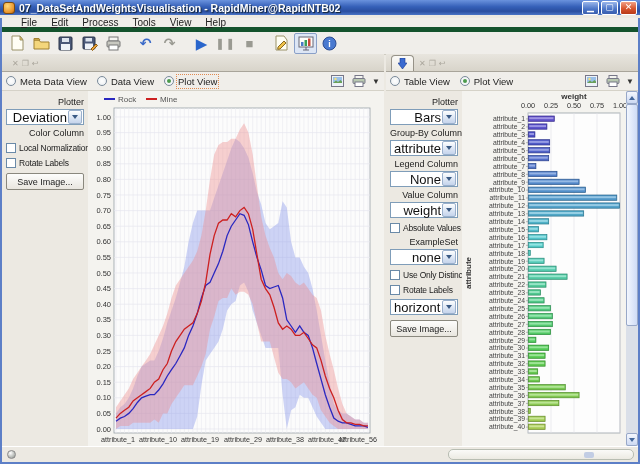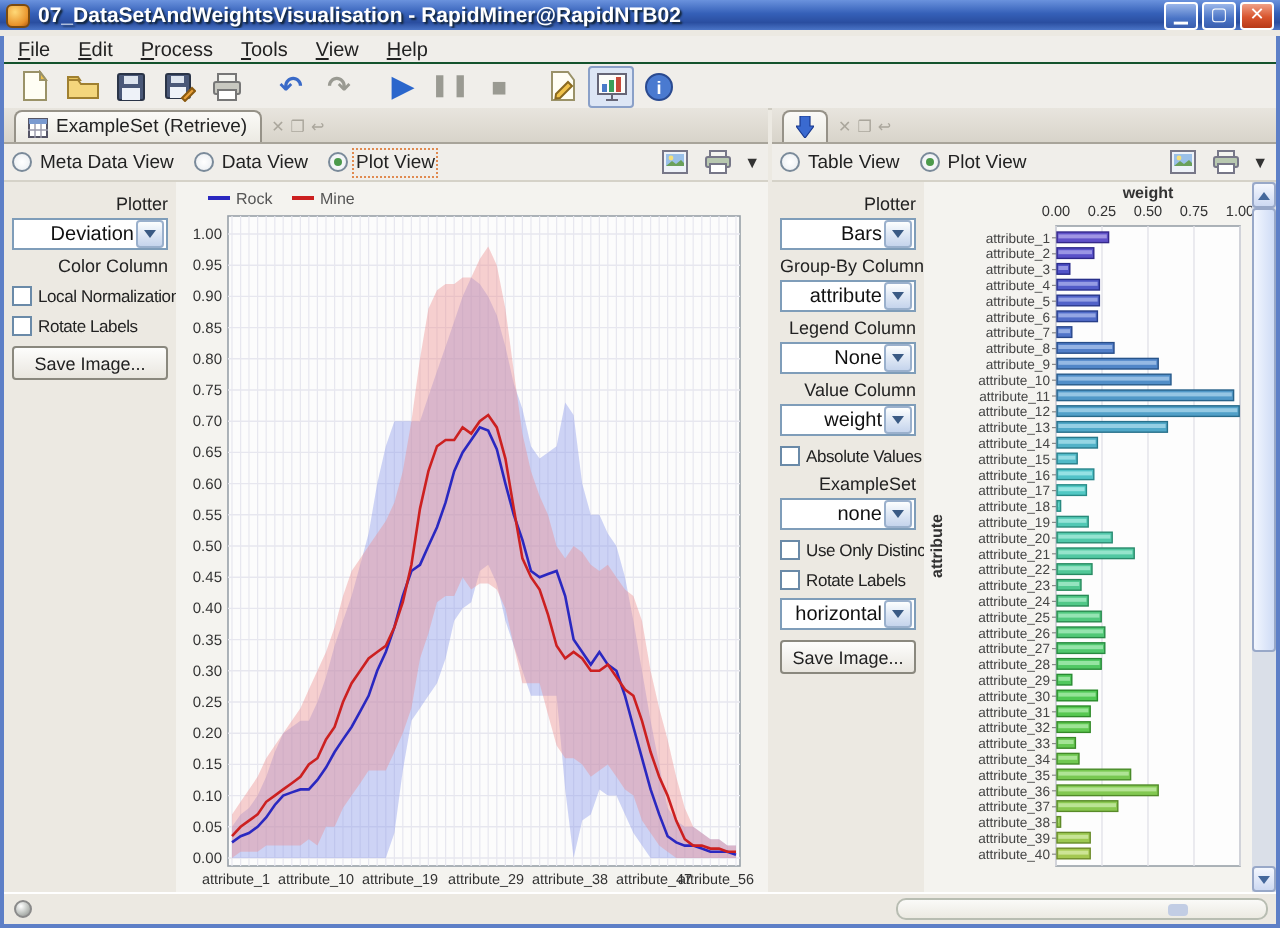--- a/index.html
+++ b/index.html
@@ -17,21 +17,21 @@
   .titlebar .ttl{font-size:10.5px;font-weight:bold;text-shadow:1px 1px 1px #123;flex:1;margin-left:4px;
     white-space:nowrap;overflow:hidden;}
   .appicon{width:12px;height:12px;border-radius:3px;background:radial-gradient(circle at 35% 30%,#ffd978,#e8922a 70%,#b05a10);border:1px solid #7a4a10;}
   .winbtn{width:17px;height:14px;margin-left:2px;border-radius:2px;border:1px solid #fff;
     display:flex;align-items:center;justify-content:center;font-size:9px;color:#fff;line-height:1;
     background:linear-gradient(#9ab6ea,#4a74c6 60%,#3a5eae);}
   .winbtn.close{background:linear-gradient(#f0a086,#d8552e 55%,#b83a18);}
 
   
   .menubar{position:absolute;left:2px;right:2px;top:18px;height:14px;background:#f0eeea;
-    border-bottom:1px solid #14532d;display:flex;align-items:flex-end;padding-left:0;}
+    border-bottom:5px solid #14532d;display:flex;align-items:center;padding-left:12px;}
   .mi{font-size:10px;color:#222;padding:0 7px;cursor:default;}
   .mi u{text-decoration:underline;}
 
   
   .toolbar{position:absolute;left:2px;right:2px;top:32px;height:23px;background:#f0eeea;
     border-bottom:1px solid #cfccc2;display:flex;align-items:center;padding-left:4px;gap:1px;}
   .tb{width:23px;height:21px;display:flex;align-items:center;justify-content:center;border:1px solid transparent;border-radius:2px;}
   .tb.pressed{border:1px solid #8aa0c8;background:#dde6f5;}
   .tb svg{display:block;}
   .tbsep{width:7px;}
@@ -58,21 +58,21 @@
   .vbspacer{flex:1;}
   .vbicon{width:18px;height:15px;display:flex;align-items:center;justify-content:center;}
   .caret{font-size:8px;color:#333;}
 
   .content{display:flex;height:355px;}
   .ctrlcol{padding:3px 4px 0 4px;text-align:right;}
   .panel.left .ctrlcol{width:86px;}
   .panel.right .ctrlcol{width:76px;}
   .clabel{font-size:9px;color:#222;margin:3px 0 2px 0;white-space:nowrap;}
   .dd{height:16px;border:1px solid #7f9db9;background:#fff;display:flex;align-items:center;margin-bottom:2px;}
-  .dd .ddval{flex:1;font-size:10px;color:#111;padding-left:3px;white-space:nowrap;overflow:hidden;}
+  .dd .ddval{flex:1;font-size:13px;color:#111;padding-left:3px;white-space:nowrap;overflow:hidden;}
   .dd .ddbtn{width:14px;height:14px;margin:0 1px;background:linear-gradient(#fdfefe,#dfe8f5 50%,#c5d4ec);
     border:1px solid #9ab0cc;border-radius:2px;display:flex;align-items:center;justify-content:center;}
   .dd .ddbtn::after{content:"";border:3px solid transparent;border-top:4px solid #3a5a84;margin-top:3px;}
   .cbrow{display:flex;align-items:center;margin:5px 0 4px 0;}
   .cb{width:10px;height:10px;border:1px solid #6a8aa8;background:#fff;flex:none;margin-right:3px;}
   .cblabel{font-size:8.5px;color:#222;letter-spacing:-0.2px;white-space:nowrap;}
   .btn{height:17px;border:1px solid #8a887e;border-radius:2px;background:linear-gradient(#fdfdfc,#e9e6df);
     font-size:9px;color:#222;display:flex;align-items:center;justify-content:center;margin-top:5px;}
 
   .chartsvg{background:#f4f3ef;}
@@ -192,28 +192,20 @@
     <div class="tb">
       <svg width="15" height="15">
           <circle cx="7.5" cy="7.5" r="6.5" fill="#4a7ad0" stroke="#2a4a90"></circle>
           <text x="7.5" y="11" text-anchor="middle" font-size="9" font-weight="bold" fill="#fff" font-family="Liberation Serif,serif">i</text>
         </svg>
     </div>
   </div>
 
   <div class="panel left">
     <div class="tabstrip">
-      <div class="tab">
-        <svg width="10" height="10">
-            <rect x="0.5" y="0.5" width="9" height="9" fill="#fff" stroke="#556"></rect>
-            <rect x="0.5" y="0.5" width="9" height="2.5" fill="#7a9ad0"></rect>
-            <path d="M3.5 3 v7 M6.5 3 v7 M0 6 h10" stroke="#99a" stroke-width="0.7"></path>
-          </svg>
-        <span class="tlabel">ExampleSet (Retrieve)</span>
-      </div>
       <div class="tabicons">
         <span>✕</span>
         <span>❐</span>
         <span>↩</span>
       </div>
     </div>
     <div class="viewbar">
       <span class="radio"></span>
       <span class="rlabel">Meta Data View</span>
       <span class="radio"></span>

